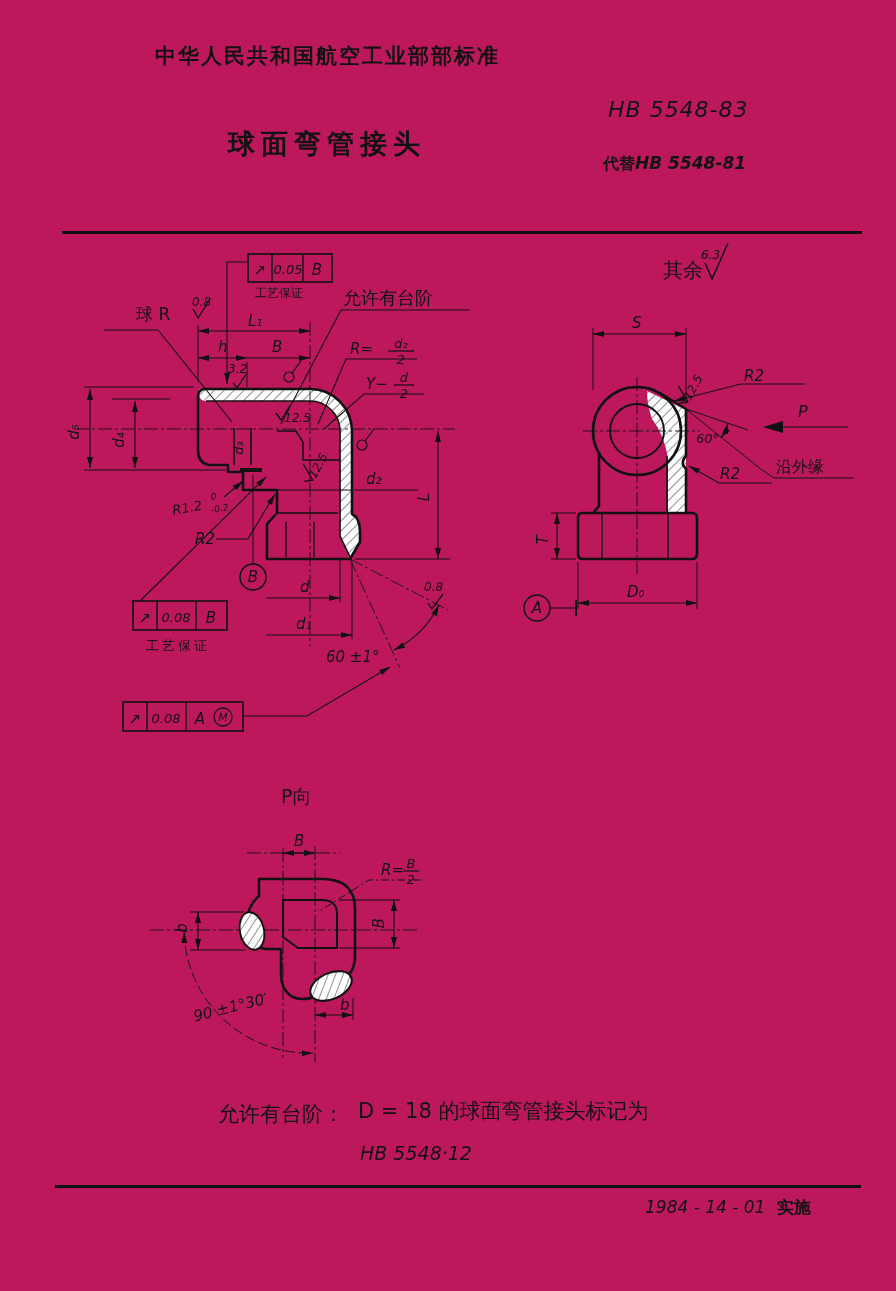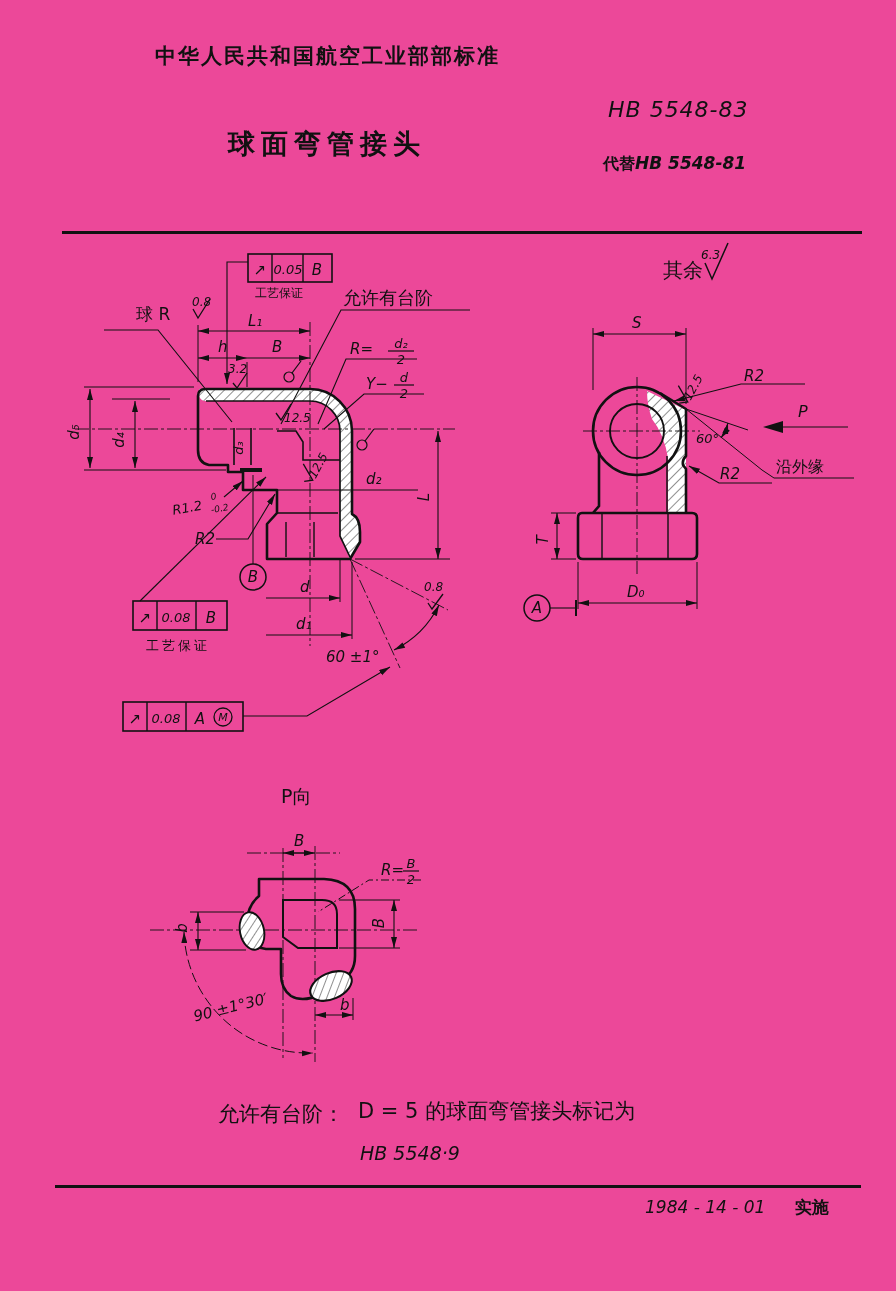--- a/index.html
+++ b/index.html
@@ -1,16 +1,16 @@
 <!DOCTYPE html>
 <html><head>
 <meta charset="utf-8">
 <style>
   html,body{margin:0;padding:0;background:#e8e8e8;}
-  #page{position:relative;width:896px;height:1291px;background:#ec4899;overflow:hidden;
+  #page{position:relative;width:896px;height:1291px;background:#be185d;overflow:hidden;
         font-family:"DejaVu Sans",sans-serif;color:#111;}
   .abs{position:absolute;white-space:nowrap;}
   .cjk-bold{font-weight:bold;}
   .hand{font-style:italic;}
   #dwg{position:absolute;left:0;top:0;width:896px;height:1291px;}
   svg text{fill:#111;font-family:"DejaVu Sans",sans-serif;}
   .t-dim{font-style:italic;font-size:15px;}
   .t-dim13{font-style:italic;font-size:13px;}
   .t-sm{font-style:italic;font-size:12px;}
   .t-xs{font-style:italic;font-size:9px;}
@@ -331,22 +331,22 @@
       </g>
 
       <g>
         <path d="M184,932 A125 125 0 0 0 313,1053" fill="none" stroke="#111" stroke-width="1" stroke-dasharray="10 4" marker-start="url(#as)" marker-end="url(#ae)"></path>
         <text transform="rotate(-14 240 1004)" x="192" y="1010" class="t-dim">90 ±1°30′</text>
       </g>
     </g>
   </svg>
 
   <div class="abs" style="left:218px;top:1100px;font-size:21px;">允许有台阶：</div>
-  <div class="abs" style="left:358px;top:1097px;font-size:21px;">D = 5 的球面弯管接头标记为</div>
-  <div class="abs hand" style="left:360px;top:1142px;font-size:19px;">HB 5548·9</div>
+  <div class="abs" style="left:358px;top:1097px;font-size:21px;">D = 18 的球面弯管接头标记为</div>
+  <div class="abs hand" style="left:360px;top:1142px;font-size:19px;">HB 5548·12</div>
 
   <div class="rule" style="left:55px;top:1185px;width:806px;height:3px;"></div>
   <div class="abs" style="left:645px;top:1196px;font-size:17px;">
     <span class="hand">1984 - 14 - 01</span>
-    <span class="cjk-bold" style="margin-left:24px;">实施</span>
+    <span class="cjk-bold" style="margin-left:6px;">实施</span>
   </div>
 
 </div>
 
 </body></html>

